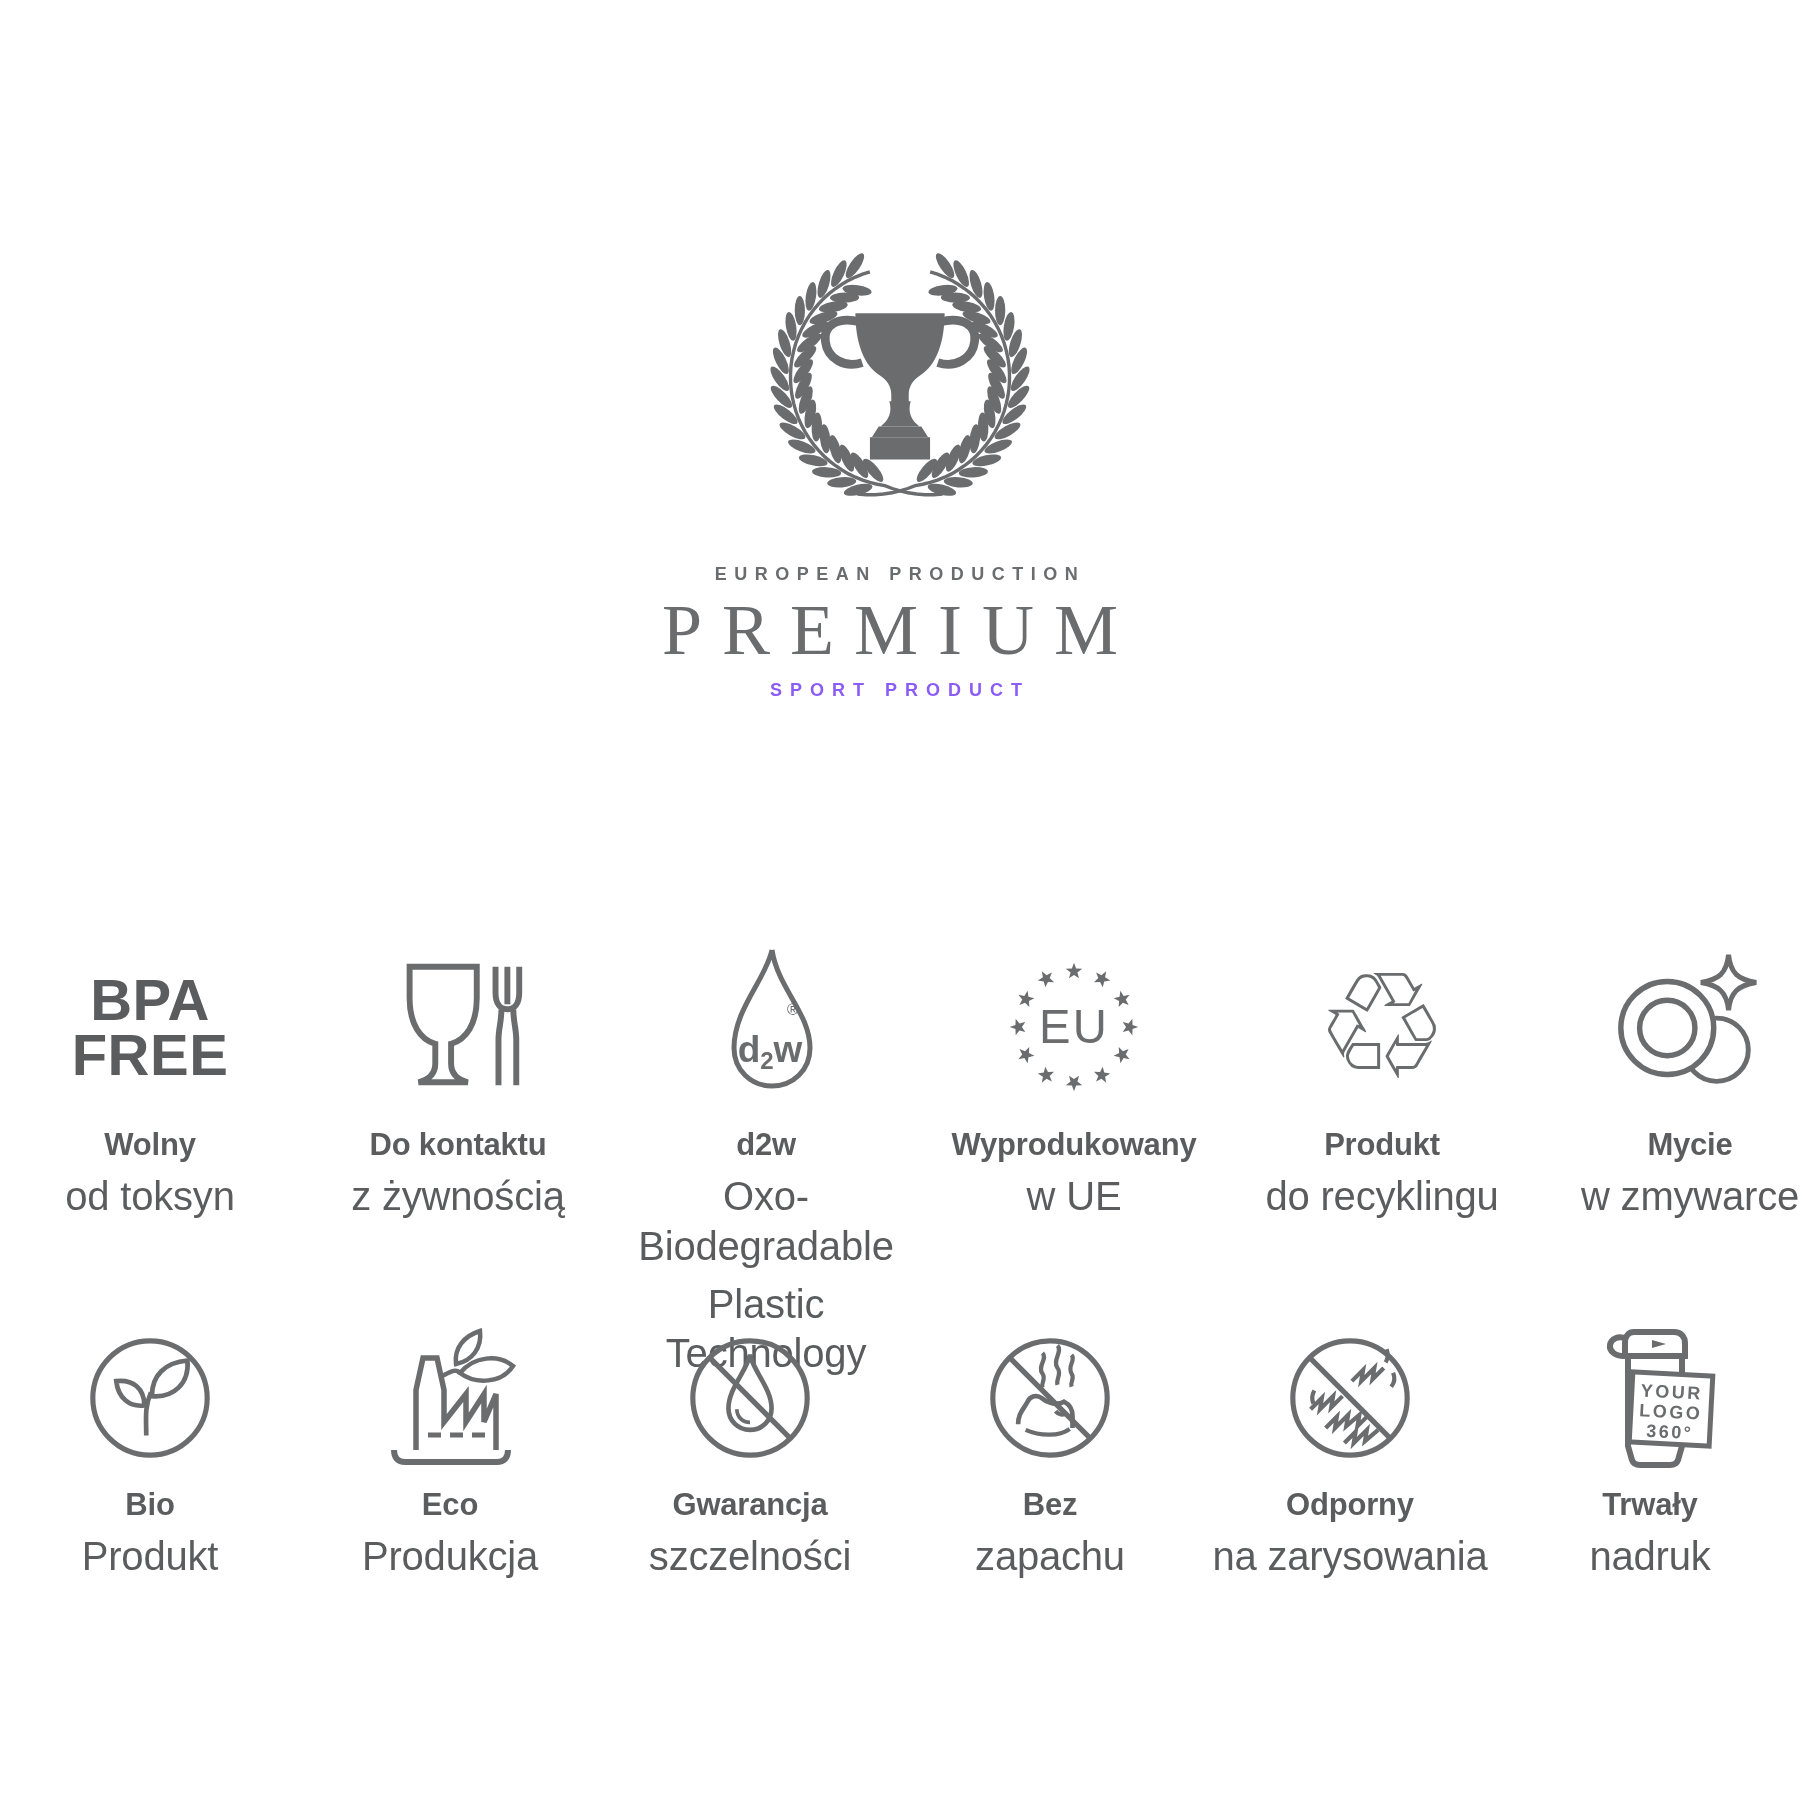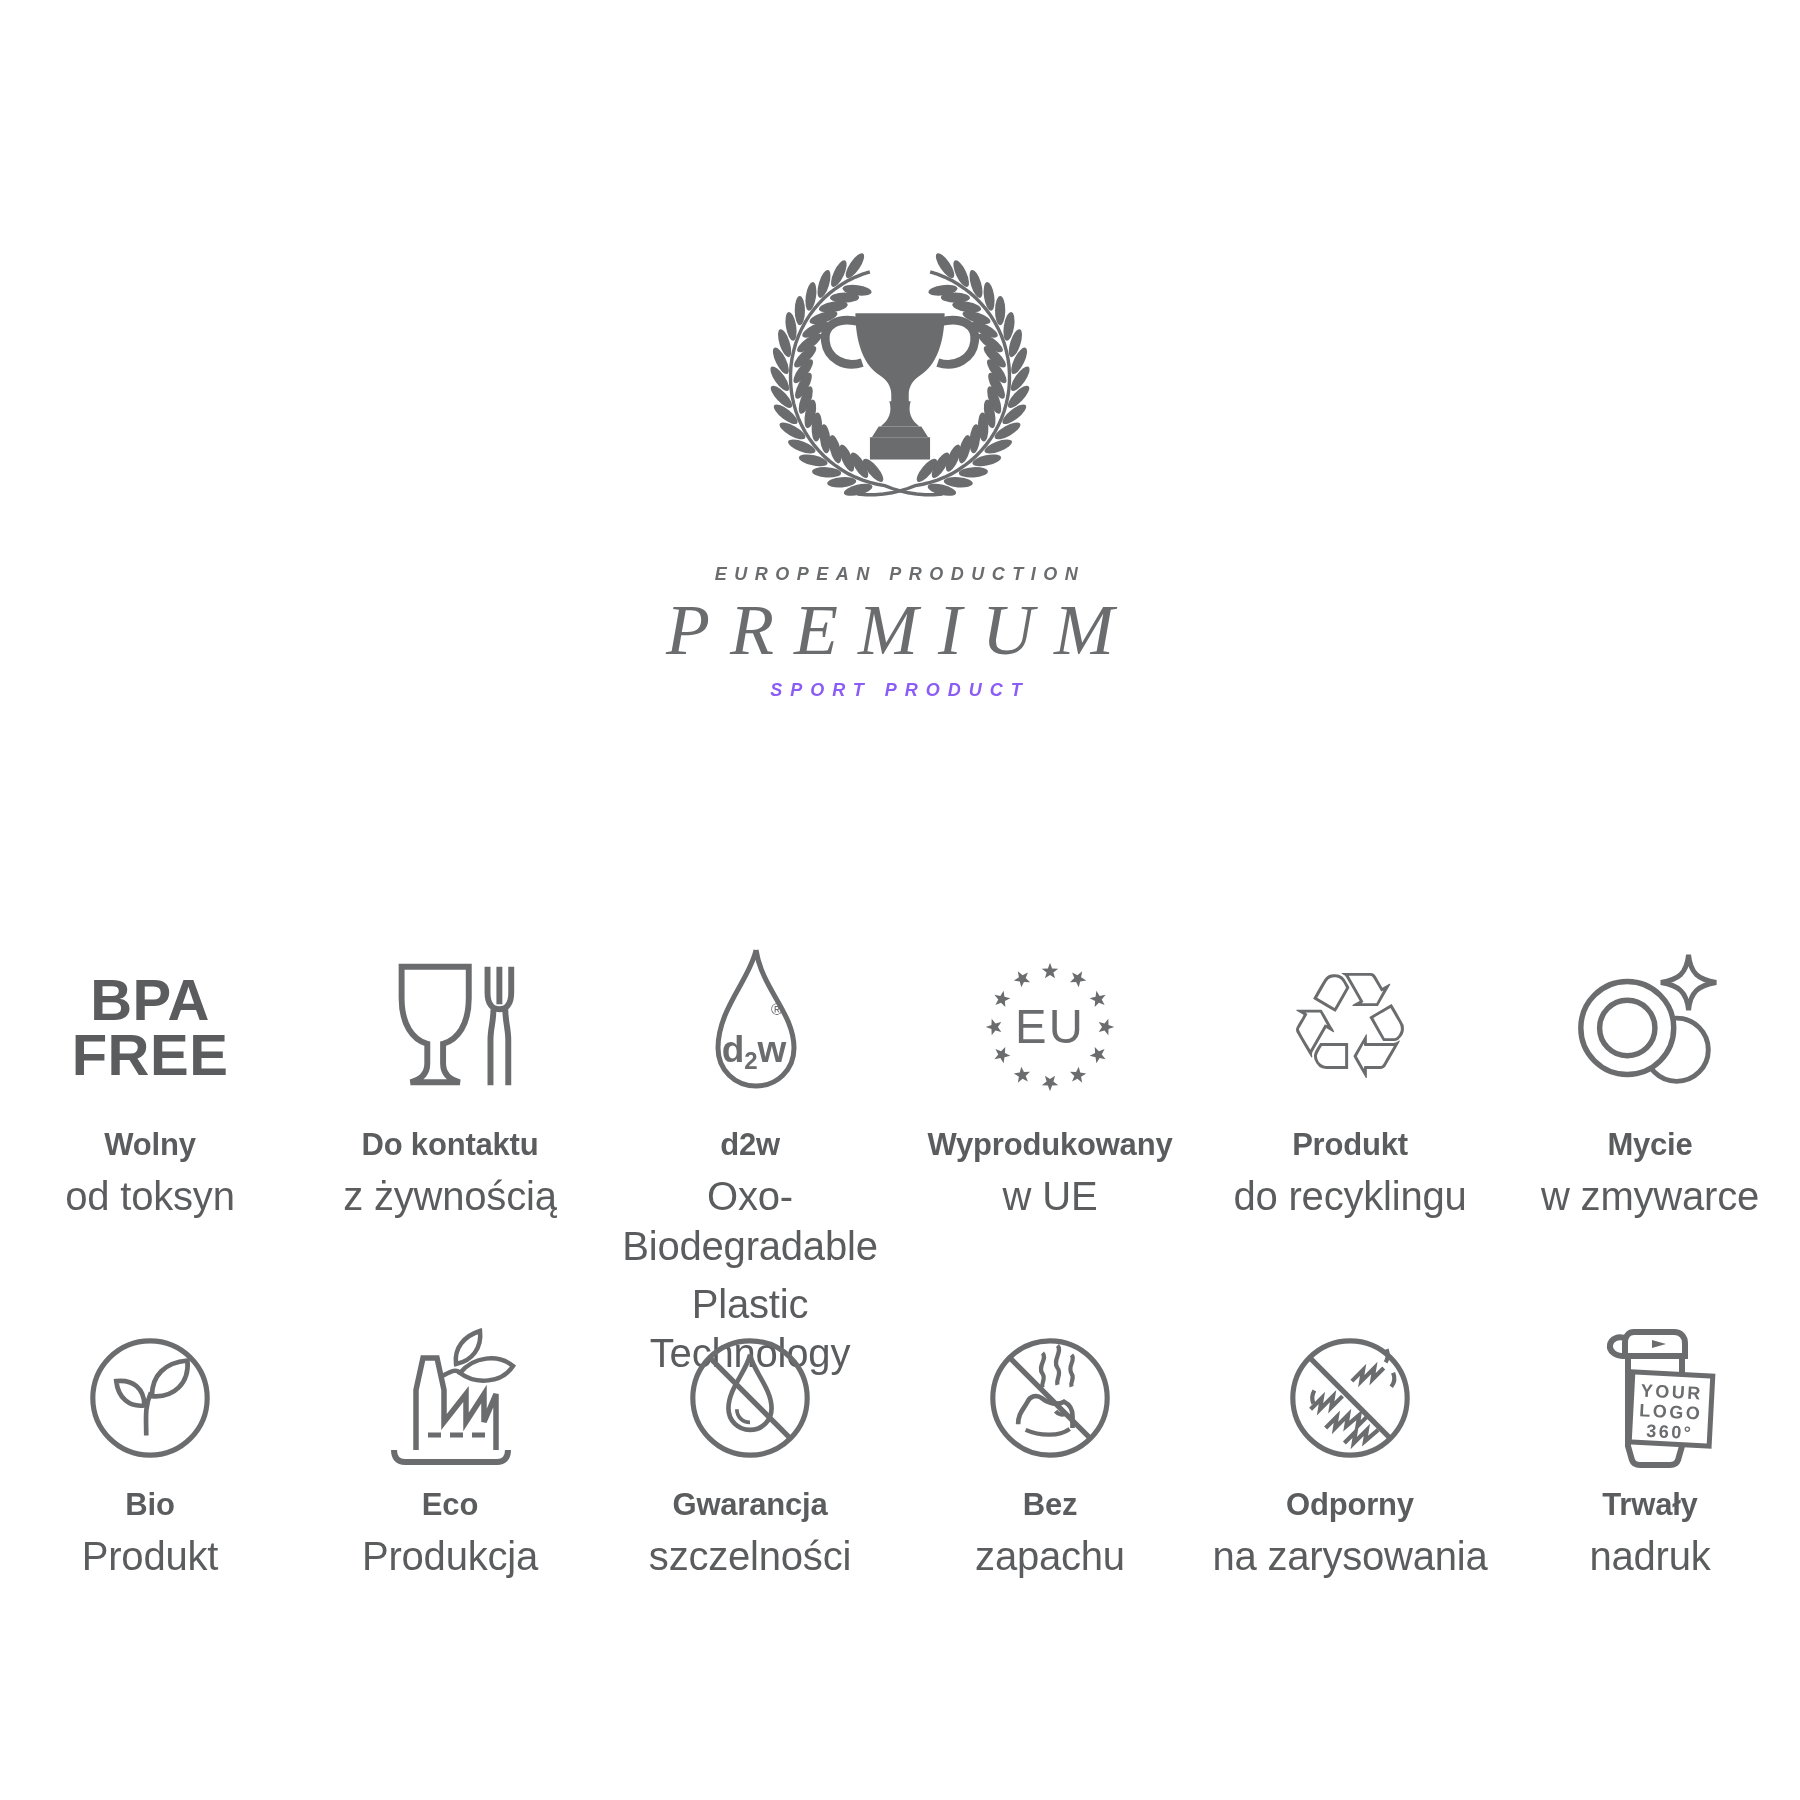--- a/index.html
+++ b/index.html
@@ -1,29 +1,29 @@
 <!DOCTYPE html>
 <html><head>
 <meta charset="utf-8">
 <style>
   html,body{margin:0;padding:0;background:#fff;}
   .canvas{position:relative;width:1800px;height:1800px;background:#fff;overflow:hidden;
           font-family:"Liberation Sans",sans-serif;color:#5b5c5e;}
 
   
-  .logo-block{position:absolute;top:222px;left:0;width:1800px;text-align:center;font-style:italic;}
+  .logo-block{position:absolute;top:222px;left:0;width:1800px;text-align:center;}
   .logo-block svg{display:block;margin:0 auto;}
   .logo-top{margin-top:24px;font-size:18px;font-weight:bold;letter-spacing:7.5px;color:#6b6c6e;}
   .logo-title{margin-top:4px;font-family:"Liberation Serif",serif;font-size:72px;
               letter-spacing:20px;color:#6b6c6e;}
   .logo-bottom{margin-top:8px;font-size:18px;font-weight:bold;letter-spacing:8px;color:#8b5cf6;}
 
   
   .row{position:absolute;left:0;width:1800px;display:grid;grid-template-columns:repeat(6,300px);}
-  .row1{top:936px;}
+  .row1{top:936px;gap:8px;}
   .row2{top:1318px;}
   .feat{display:flex;flex-direction:column;align-items:center;}
   .iconbox{height:182px;display:flex;align-items:center;justify-content:center;}
   .row2 .iconbox{height:160px;}
   .label{margin-top:8px;text-align:center;line-height:1.24;}
   .l1{font-weight:bold;font-size:31px;letter-spacing:-.2px;}
   .l2{font-size:40px;letter-spacing:-.2px;margin-top:8px;}
 
   .bpa{font-weight:bold;font-size:58px;line-height:.95;letter-spacing:.5px;
        color:#5b5c5e;text-align:center;}

